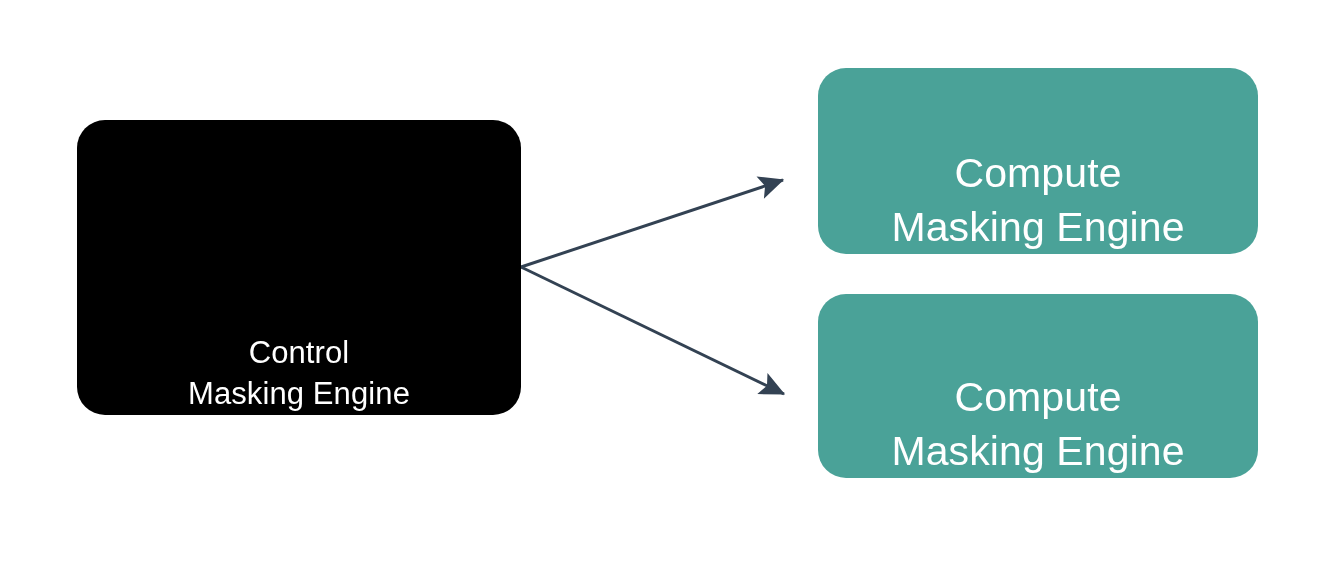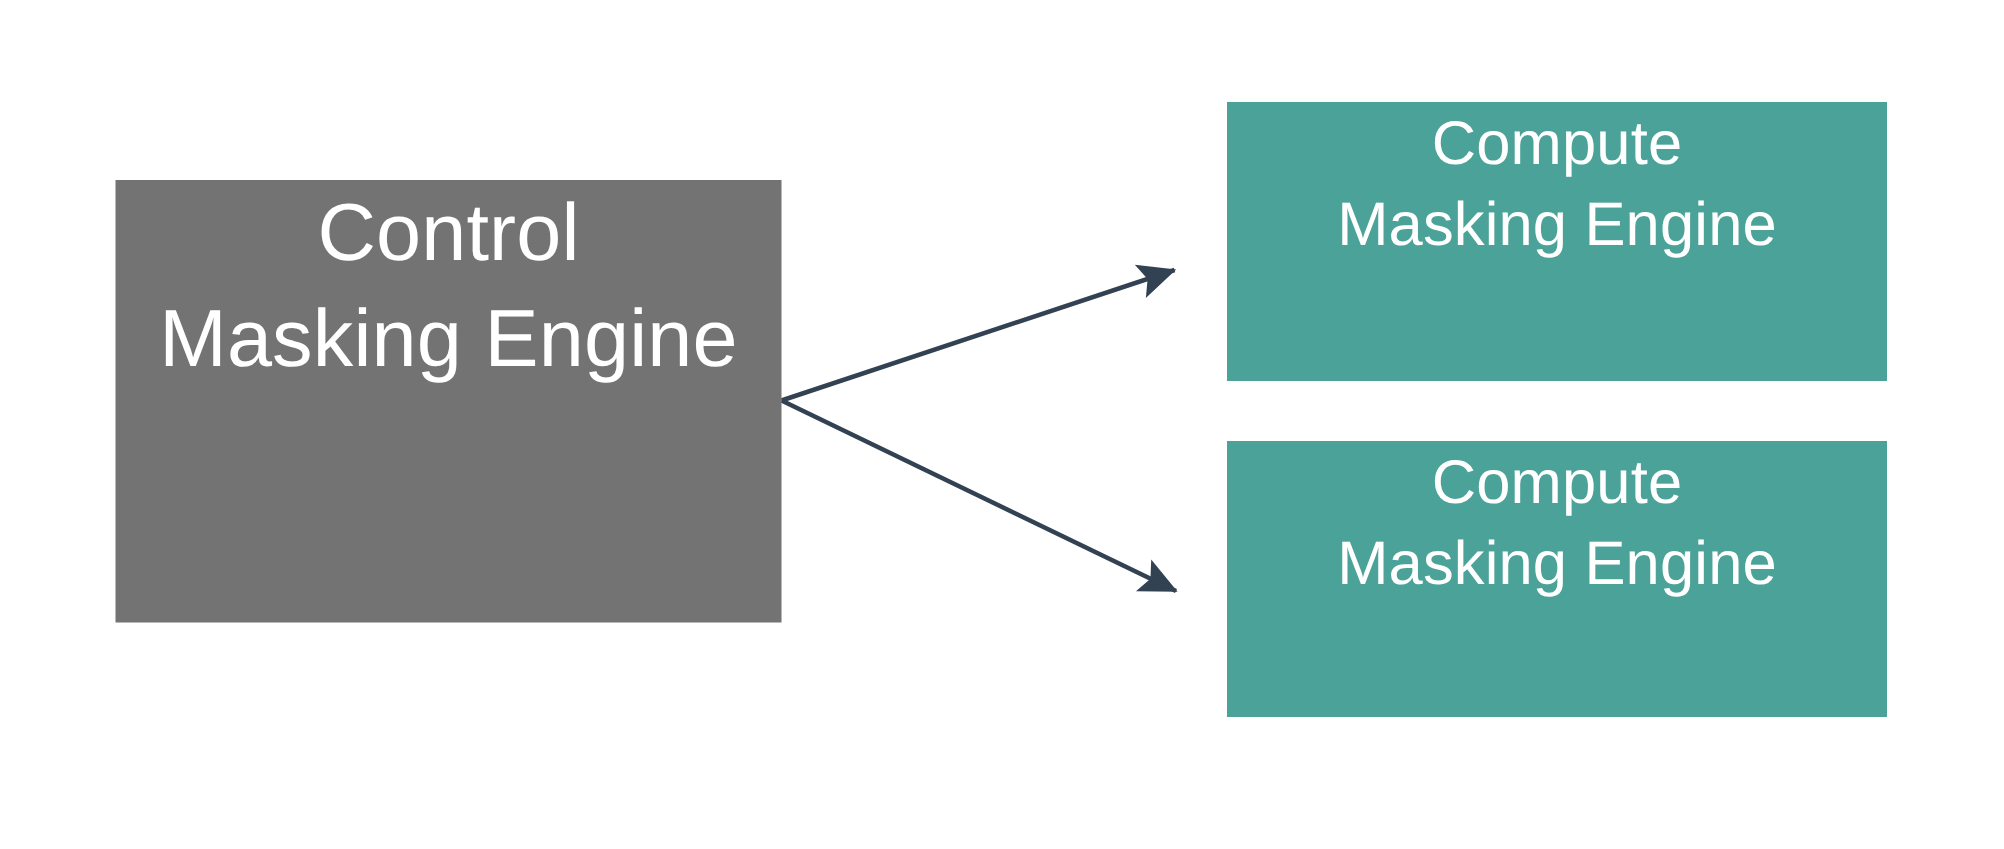--- a/index.html
+++ b/index.html
@@ -14,41 +14,42 @@
   #canvas {
     position: relative;
     width: 1336px;
     height: 566px;
     background: #ffffff;
     overflow: hidden;
   }
   .node {
     position: absolute;
     display: flex;
-    align-items: flex-start;
+    align-items: flex-end;
     justify-content: center;
     text-align: center;
     box-sizing: border-box;
     color: #ffffff;
     line-height: 1.32;
     letter-spacing: 0.1px;
+    border-radius: 28px;
     -webkit-font-smoothing: antialiased;
   }
   .node .node-label {
     display: block;
     white-space: pre-line;
     padding: 0 8px;
   }
   #node-control {
     left: 77px;
     top: 120px;
     width: 444px;
     height: 295px;
-    background: #737373;
-    font-size: 54px;
+    background: #000000;
+    font-size: 31px;
   }
   #node-compute-1 {
     left: 818px;
     top: 68px;
     width: 440px;
     height: 186px;
     background: #4aa298;
     font-size: 41px;
   }
   #node-compute-2 {

